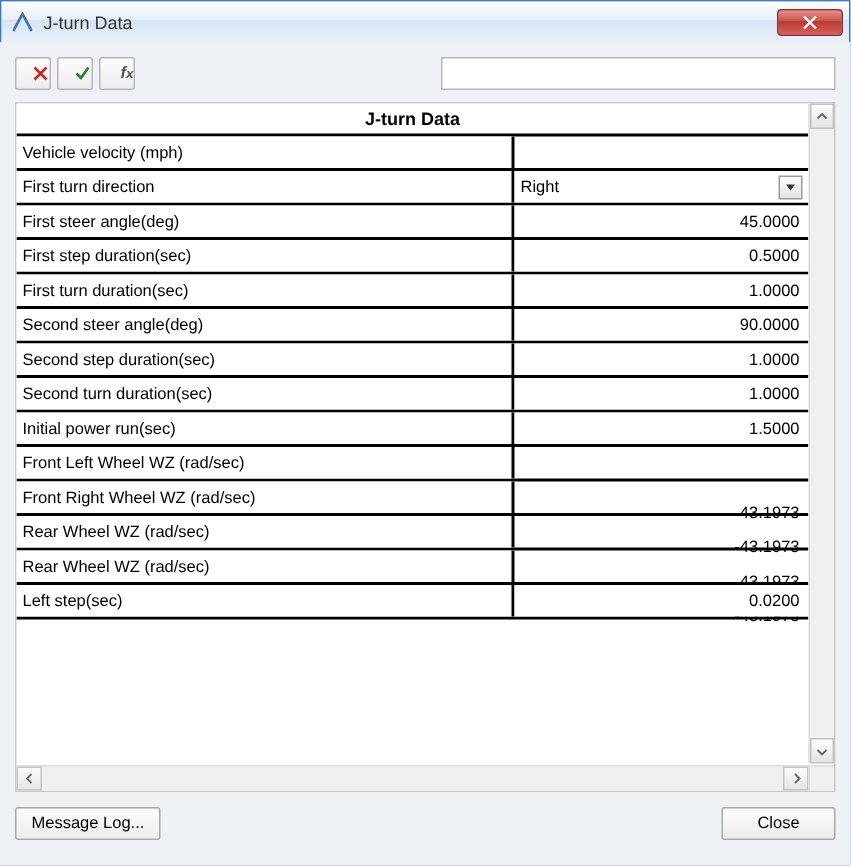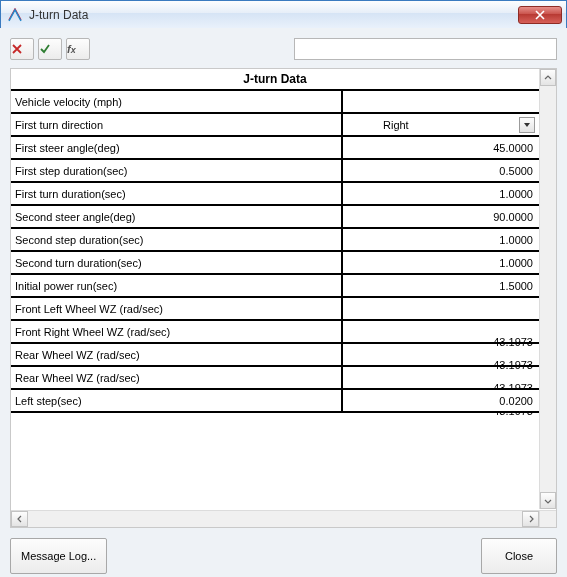--- a/index.html
+++ b/index.html
@@ -49,21 +49,21 @@
     display: flex;
     gap: 4px;
     margin-bottom: 8px;
     align-items: stretch;
   }
   .tbtn {
     width: 24px; height: 22px;
     background: linear-gradient(#fdfdfd,#ececec);
     border: 1px solid #b7b7b7;
     border-radius: 2px;
-    display: flex; align-items: center; justify-content: flex-start;
+    display: flex; align-items: center; justify-content: flex-end;
     cursor: pointer;
     font-weight: bold;
   }
   .tb-input {
     flex: 1;
     margin-left: 200px;
     height: 22px;
     background: #fff;
     border: 1px solid #b7b7b7;
   }
@@ -136,39 +136,39 @@
     background: #fff;
   }
   .gval {
     flex: 1;
     padding: 0 6px 0 4px;
     display: flex; align-items: center;
     justify-content: flex-end;
     background: #fff;
     border-right: 0;
   }
-  .gval.left { justify-content: flex-start; margin-left: 36px; }
+  .gval.left { justify-content: flex-start; }
   .gval.hl { background: #38a6f0; margin-top: 44px; }
   .gval.select {
     justify-content: space-between;
   }
   .gval.select .dd {
     width: 16px; height: 16px;
     background: linear-gradient(#fdfdfd,#e4e4e4);
     border: 1px solid #9b9b9b;
     display: flex; align-items: center; justify-content: center;
     margin-right: -2px;
   }
   .footer {
     margin-top: 10px;
     display: flex;
     justify-content: space-between;
   }
   .btn {
-    height: 36px;
+    height: 22px;
     padding: 0 10px;
     background: linear-gradient(#fdfdfd,#ececec);
     border: 1px solid #a8a8a8;
     border-radius: 2px;
     display: flex; align-items: center; justify-content: center;
     cursor: pointer;
     min-width: 76px;
   }
   svg { display: block; }
 </style>

